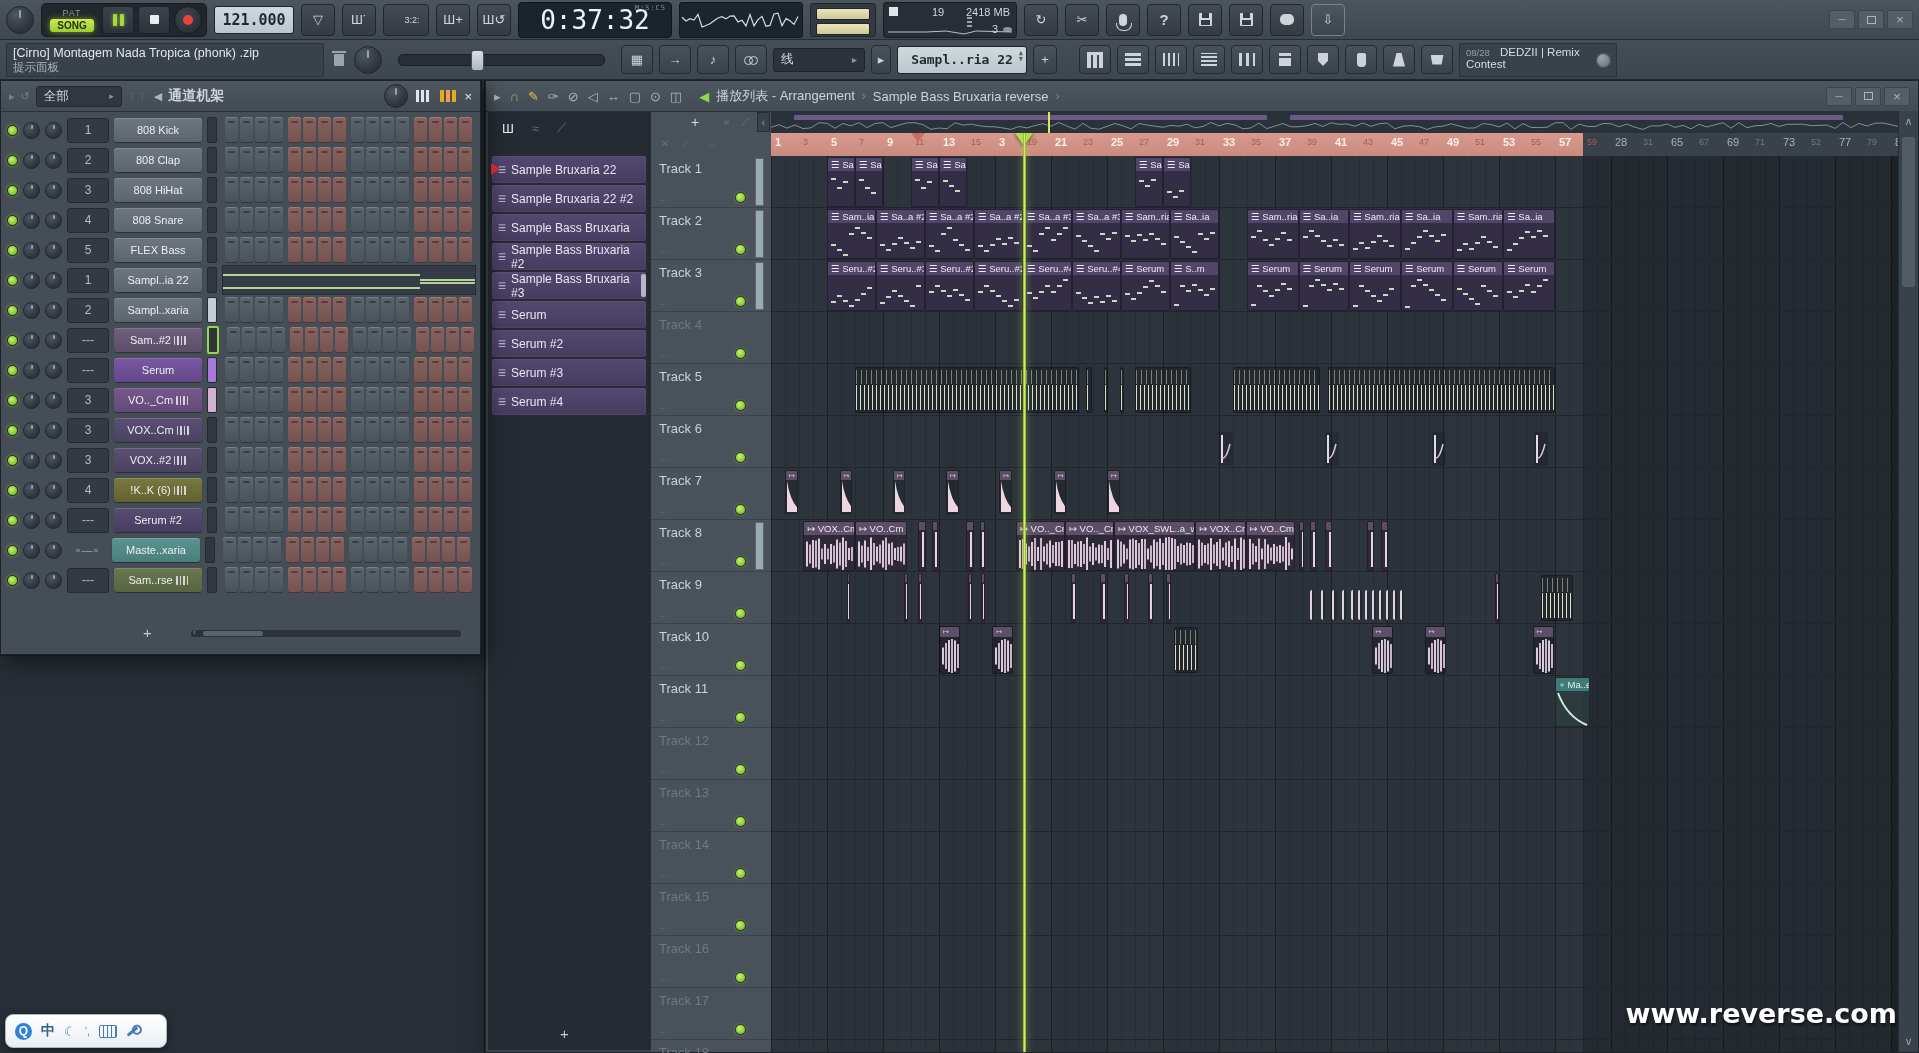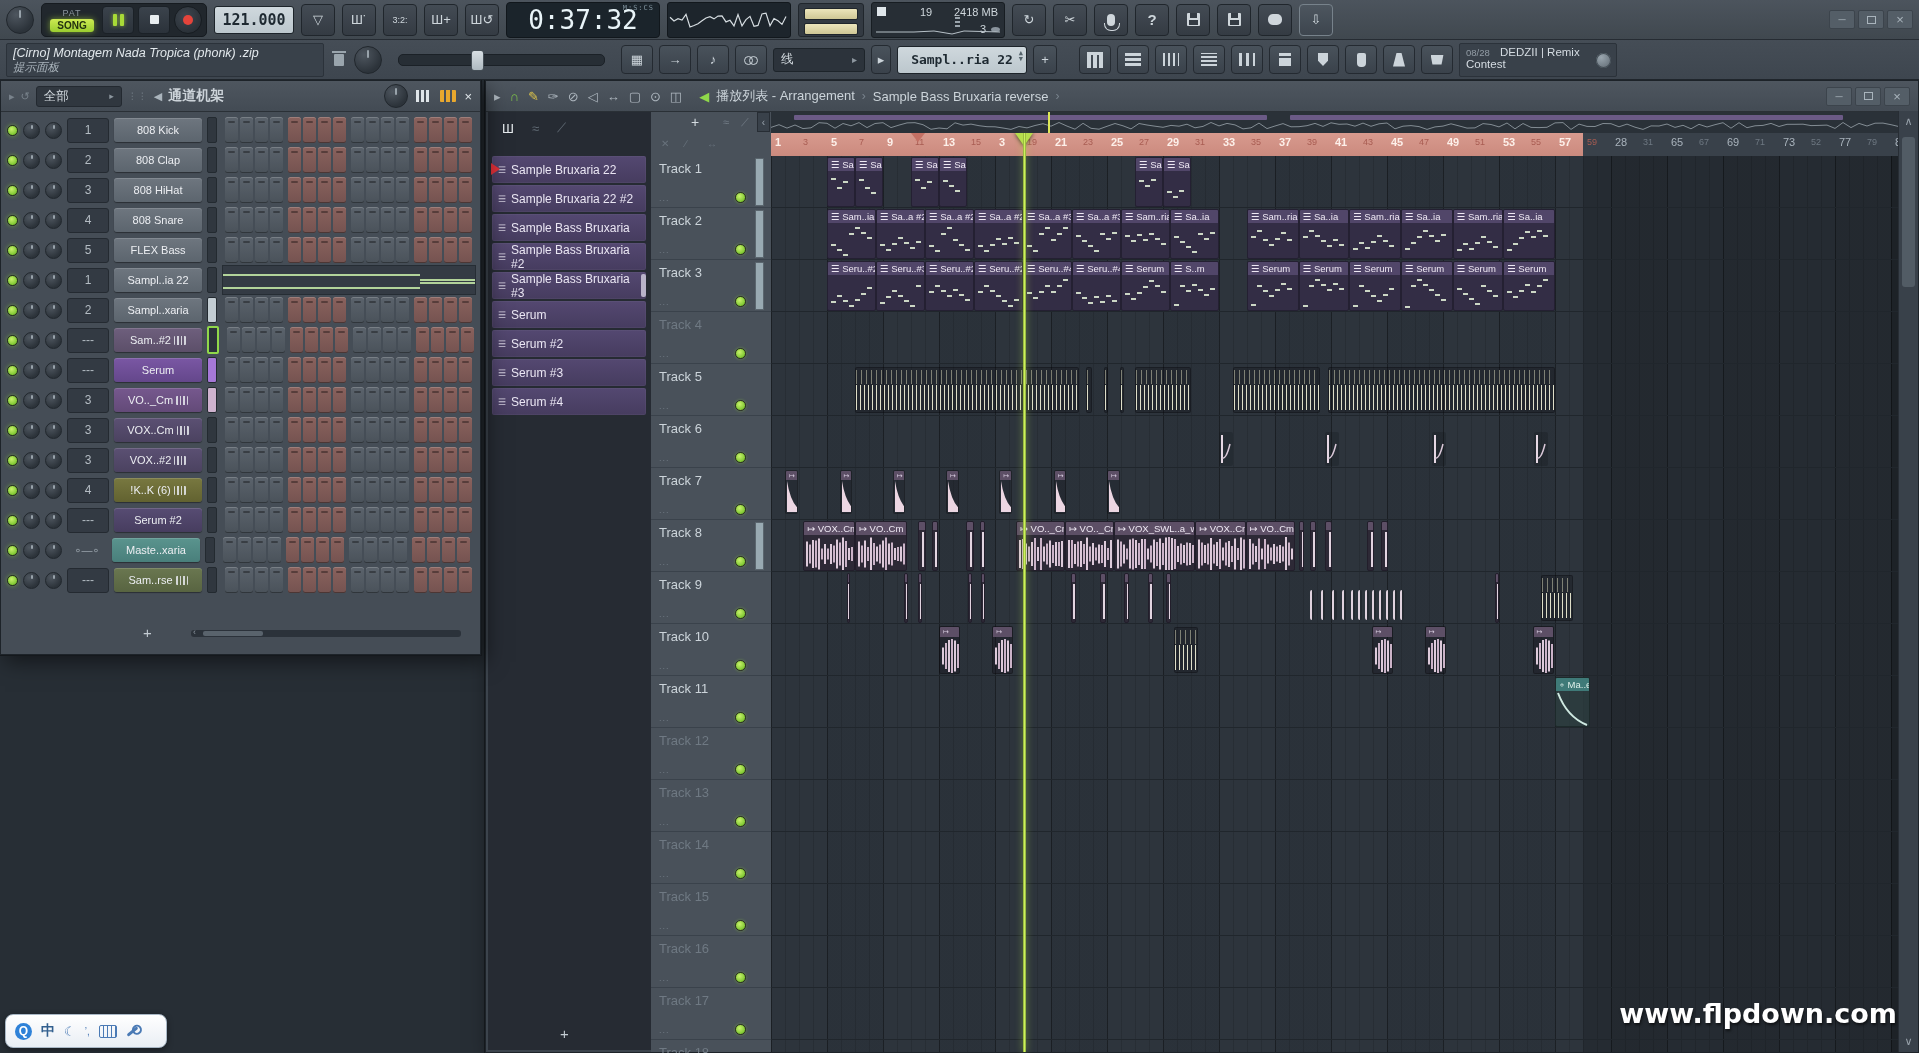--- a/index.html
+++ b/index.html
@@ -55,21 +55,21 @@
   .disk-ic:before{content:"";position:absolute;left:2px;bottom:1px;width:9px;height:5px;background:#343b43;}
   .chat-ic{width:14px;height:11px;background:#cfd6db;border-radius:5px;}
   .chat-ic:after{content:"";position:absolute;left:3px;bottom:-3px;border:3px solid transparent;border-top-color:#cfd6db;}
   #winctl{margin-left:auto;display:flex;gap:3px;}
   .wbtn{width:24px;height:17px;background:#545e67;border:1px solid #3c444c;border-radius:2px;color:#a9b4bc;
         font-size:10px;display:flex;align-items:center;justify-content:center;}
   .wbtn .rsq{width:7px;height:6px;border:1px solid #a9b4bc;}
   
   #topbar2{position:absolute;left:0;top:40px;width:1919px;height:40px;background:linear-gradient(#454d56,#3e464f);
            border-bottom:1px solid #20262c;display:flex;align-items:center;gap:6px;padding:0 6px;box-sizing:border-box;z-index:49;}
-  #hint-panel{width:318px;height:34px;background:#39414a;border:1px solid #2b323a;border-radius:2px;padding:2px 6px;box-sizing:border-box;position:relative;font-style:italic;}
+  #hint-panel{width:318px;height:34px;background:#39414a;border:1px solid #2b323a;border-radius:2px;padding:2px 6px;box-sizing:border-box;position:relative;}
   #hint-title{font-size:12.5px;color:#e2e8ec;white-space:nowrap;overflow:hidden;}
   #hint-sub{font-size:11.5px;color:#aab4bc;}
   .trash-ic{width:10px;height:12px;background:#9aa5ad;border-radius:1px;position:relative;margin:0 4px;}
   .trash-ic:after{content:"";position:absolute;top:-3px;left:-2px;width:14px;height:2px;background:#9aa5ad;}
   #pitch-slider{width:205px;height:10px;background:#272e35;border:1px solid #1b2127;border-radius:5px;position:relative;margin:0 10px;}
   #pitch-handle{position:absolute;left:72px;top:-5px;width:11px;height:19px;background:linear-gradient(#d8dfe4,#aeb9c0);border:1px solid #454e56;border-radius:3px;}
   .t2btn{width:30px;height:27px;background:linear-gradient(#49525b,#3a424b);border:1px solid #242a31;border-radius:4px;
          color:#ccd4da;display:flex;align-items:center;justify-content:center;font-size:13px;}
   .link-ic{width:14px;height:8px;position:relative;}
   .link-ic:before,.link-ic:after{content:"";position:absolute;top:0;width:7px;height:7px;border:1.5px solid #ccd4da;border-radius:50%;}
@@ -262,21 +262,21 @@
         <i></i>
       </div>
   </div>
   <div id="tempo-lcd" class="lcd">121.000</div>
   <div class="miniicon">
       <span>▽</span>
     </div>
   <div class="miniicon">
       <span>Ш˙</span>
     </div>
-  <div class="miniicon" style="font-size:9px;">
+  <div class="miniicon" style="font-size:9px;padding-left:12px;">
       <span>3:2:</span>
     </div>
   <div class="miniicon">
       <span>Ш+</span>
     </div>
   <div class="miniicon">
       <span>Ш↺</span>
     </div>
   <div id="time-lcd">
     <span>0:37:32</span>
@@ -1943,21 +1943,21 @@
     </div>
   <div id="playhead" style="left: 537.4px;"></div>
 
   <div id="pl-scroll">
     <span class="ar" style="top:4px;">∧</span>
     <div class="thumb"></div>
     <span class="ar" style="bottom:4px;">∨</span>
   </div>
 </div>
 
-<div id="watermark">www.flpdown.com</div>
+<div id="watermark">www.reverse.com</div>
 <div id="ime">
   <span class="q">Q</span>
   <span class="zh">中</span>
   <span class="mi">☾</span>
   <span class="mi" style="font-size:10px;">’,</span>
   <i class="kbd"></i>
   <i class="wr"></i>
 </div>
 
 </body></html>

